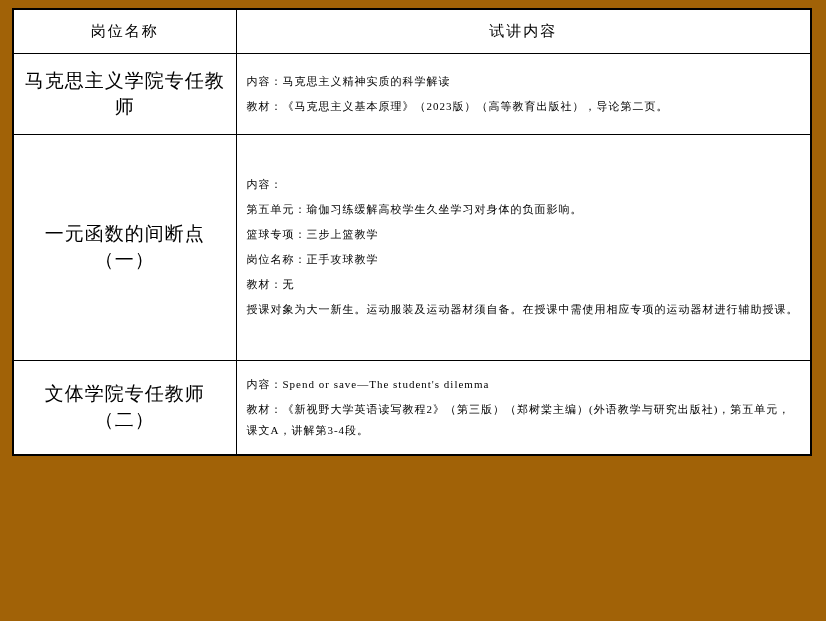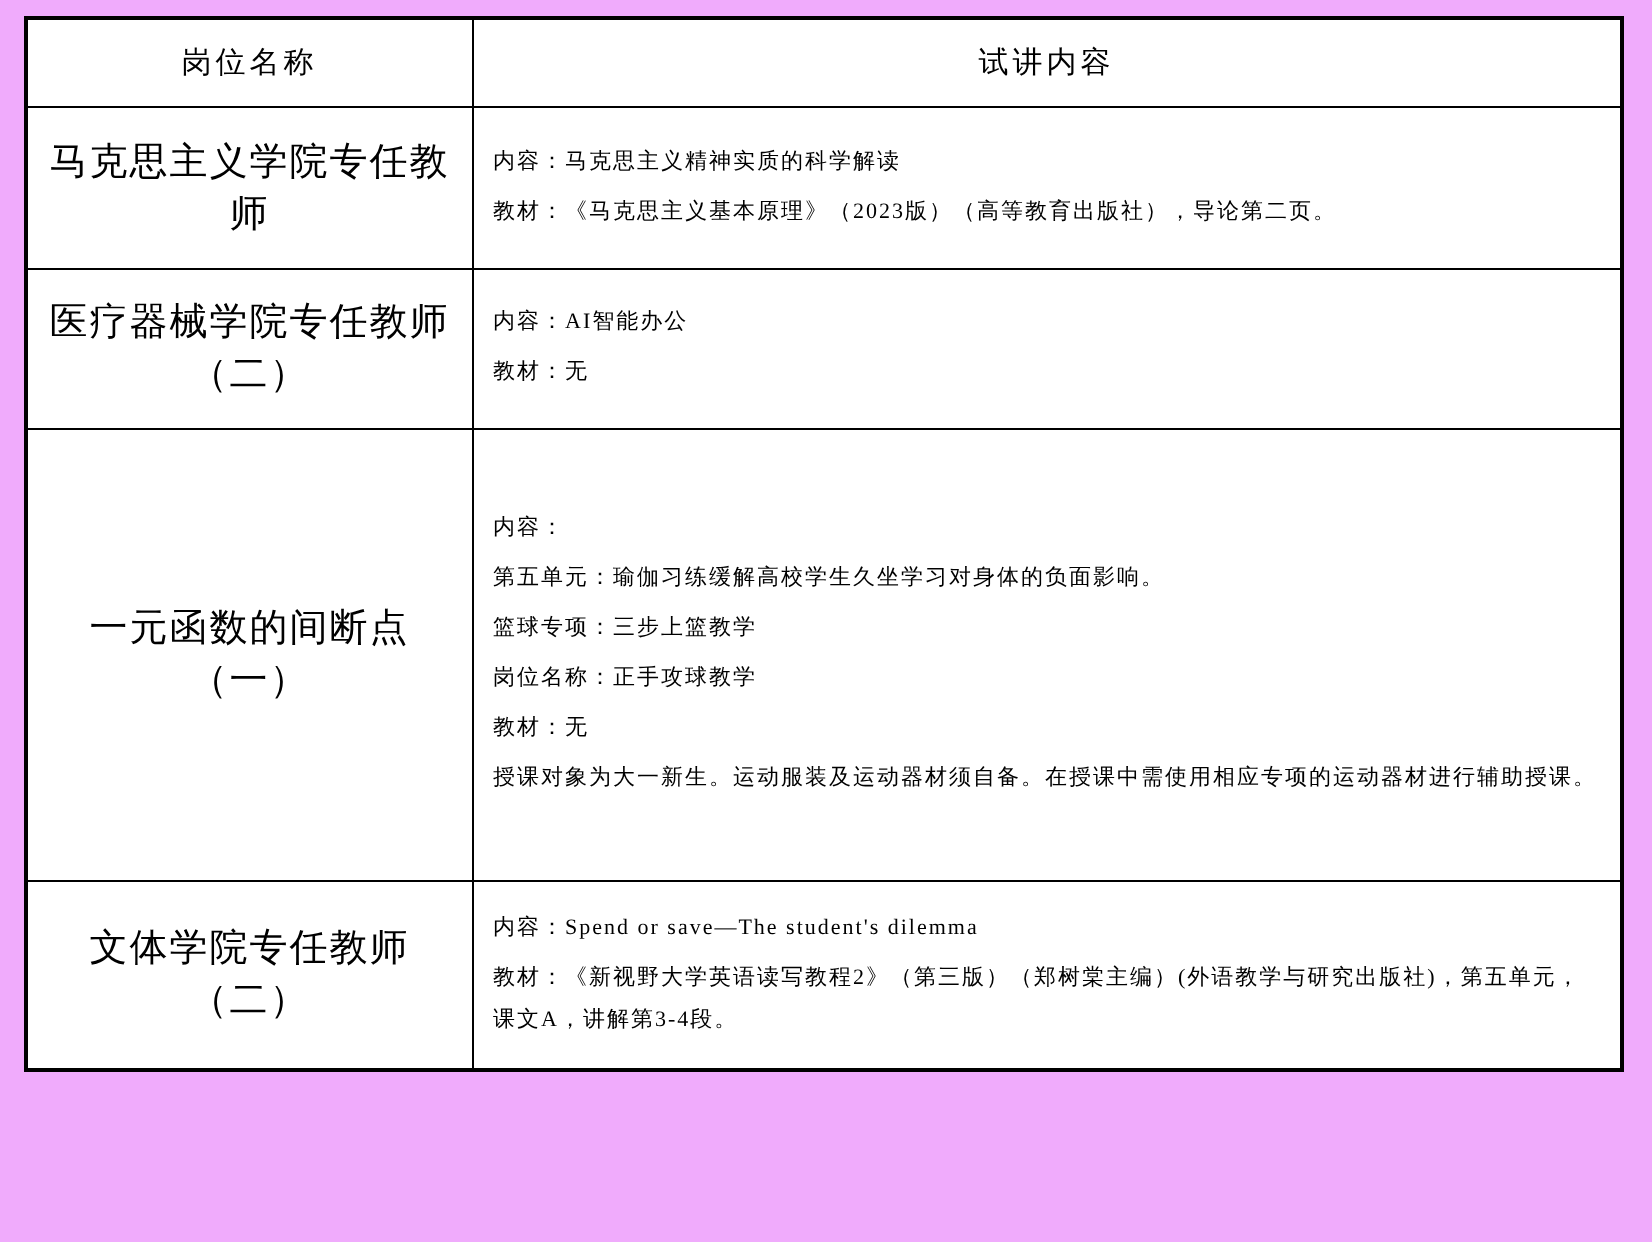--- a/index.html
+++ b/index.html
@@ -10,21 +10,21 @@
     height: 621px;
     overflow: hidden;
   }
   body {
     font-family: "Liberation Serif", "DejaVu Serif", serif;
     color: #000000;
   }
   .page {
     width: 826px;
     height: 621px;
-    background: #f0abfc;
+    background: #a16207;
     box-sizing: border-box;
     padding: 8px 0 0 12px;
   }
   table.doc-table {
     border-collapse: collapse;
     table-layout: fixed;
     width: 798px;
     border: 2px solid #000000;
     background: #ffffff;
   }
@@ -82,27 +82,20 @@
       </tr>
     </thead>
     <tbody>
       <tr class="r1">
         <td class="pos">马克思主义学院专任教师</td>
         <td class="content">
           <p>内容：马克思主义精神实质的科学解读</p>
           <p>教材：《马克思主义基本原理》（2023版）（高等教育出版社），导论第二页。</p>
         </td>
       </tr>
-      <tr class="r3">
-        <td class="pos">医疗器械学院专任教师（二）</td>
-        <td class="content">
-          <p>内容：AI智能办公</p>
-          <p>教材：无</p>
-        </td>
-      </tr>
       <tr class="r4">
         <td class="pos">一元函数的间断点（一）</td>
         <td class="content">
           <p>内容：</p>
           <p>第五单元：瑜伽习练缓解高校学生久坐学习对身体的负面影响。</p>
           <p>篮球专项：三步上篮教学</p>
           <p>岗位名称：正手攻球教学</p>
           <p>教材：无</p>
           <p>授课对象为大一新生。运动服装及运动器材须自备。在授课中需使用相应专项的运动器材进行辅助授课。</p>
         </td>

